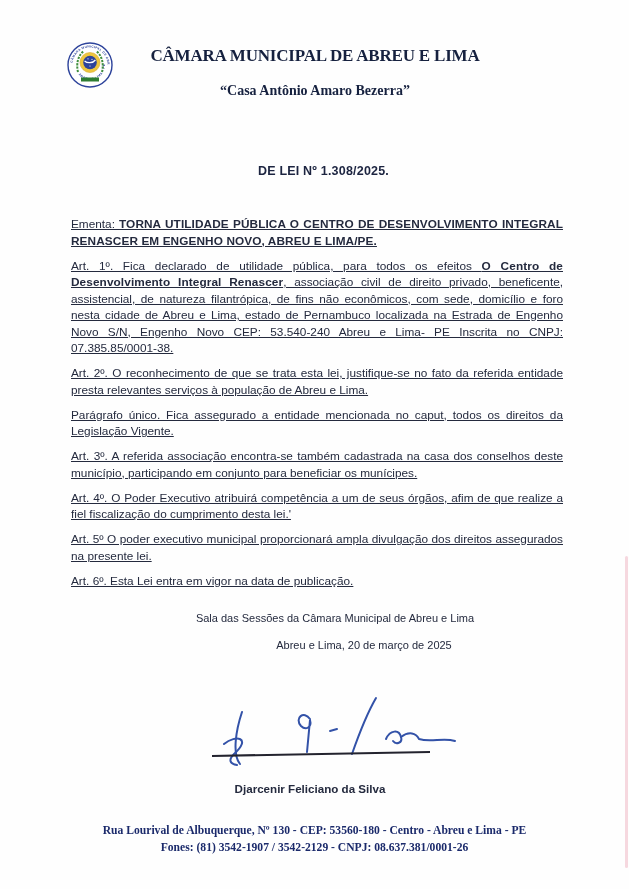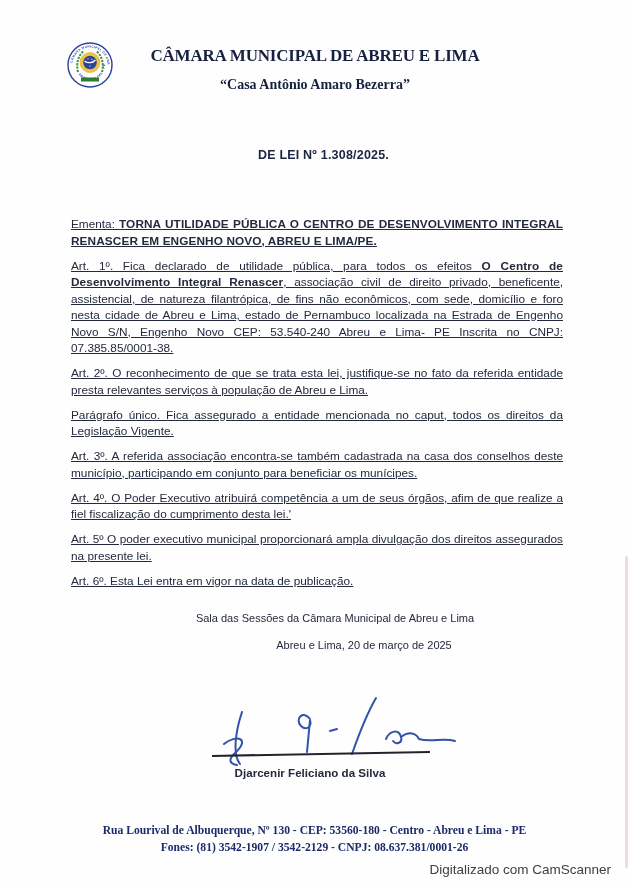--- a/index.html
+++ b/index.html
@@ -4,40 +4,40 @@
 <style>
   html,body{margin:0;padding:0;}
   body{width:629px;height:889px;background:#f6f6f6;font-family:"Liberation Sans",sans-serif;}
   .page{position:relative;width:629px;height:889px;background:#fefefe;overflow:hidden;}
 
   
   .seal{position:absolute;left:64px;top:36px;}
   .header-text{position:absolute;left:130px;top:46px;width:370px;text-align:center;
     font-family:"Liberation Serif",serif;color:#16213f;}
   .header-title{font-size:17px;font-weight:bold;letter-spacing:-0.2px;white-space:nowrap;}
-  .header-subtitle{font-size:14px;font-weight:bold;margin-top:11px;white-space:nowrap;}
+  .header-subtitle{font-size:14px;font-weight:bold;margin-top:17px;white-space:nowrap;}
 
   
-  .law-line{position:absolute;left:0;right:0;top:148px;text-align:center;text-indent:18px;
+  .law-line{position:absolute;left:0;right:0;top:164px;text-align:center;text-indent:18px;
     font-size:12.5px;font-weight:bold;color:#1c2440;letter-spacing:0.2px;}
 
   
   .doc-body{position:absolute;left:71px;top:216px;width:492px;color:#242a3e;}
   .doc-body p{margin:0 0 8.5px 0;font-size:11.8px;line-height:16.5px;text-align:justify;text-decoration:underline;}
   .doc-body p b{letter-spacing:0.1px;}
   .doc-body p.ementa{text-align:justify;}
 
   
   .closing{position:absolute;left:185px;top:612px;width:300px;color:#242a3e;font-size:11px;}
   .closing-line1{text-align:center;white-space:nowrap;}
   .closing-line2{text-align:center;margin-top:15px;padding-left:58px;white-space:nowrap;}
 
   
   .sig-svg{position:absolute;left:190px;top:688px;}
-  .sig-name{position:absolute;left:185px;top:766px;width:250px;text-align:center;
+  .sig-name{position:absolute;left:185px;top:782px;width:250px;text-align:center;
     font-size:11.6px;font-weight:bold;color:#242a3e;}
   .sig-role{position:absolute;left:185px;top:784px;width:250px;text-align:center;
     font-size:11.6px;font-weight:bold;color:#242a3e;}
 
   
   .footer{position:absolute;left:0;right:0;top:822px;text-align:center;
     font-family:"Liberation Serif",serif;font-weight:bold;font-size:11.6px;
     line-height:17px;color:#1b2a6b;}
 
   
@@ -110,16 +110,15 @@
     </g>
     <path d="M 22,68 L 240,64" stroke="#23232e" stroke-width="2.2" fill="none"></path>
   </svg>
   <div class="sig-name">Djarcenir Feliciano da Silva</div>
 
   <div class="footer">
     <div>Rua Lourival de Albuquerque, Nº 130 - CEP: 53560-180 - Centro - Abreu e Lima - PE</div>
     <div>Fones: (81) 3542-1907 / 3542-2129 - CNPJ: 08.637.381/0001-26</div>
   </div>
 
-  <div class="watermark">Digitalizado com CamScanner</div>
 
   <div class="scan-edge"></div>
 </div>
 
 </body></html>

